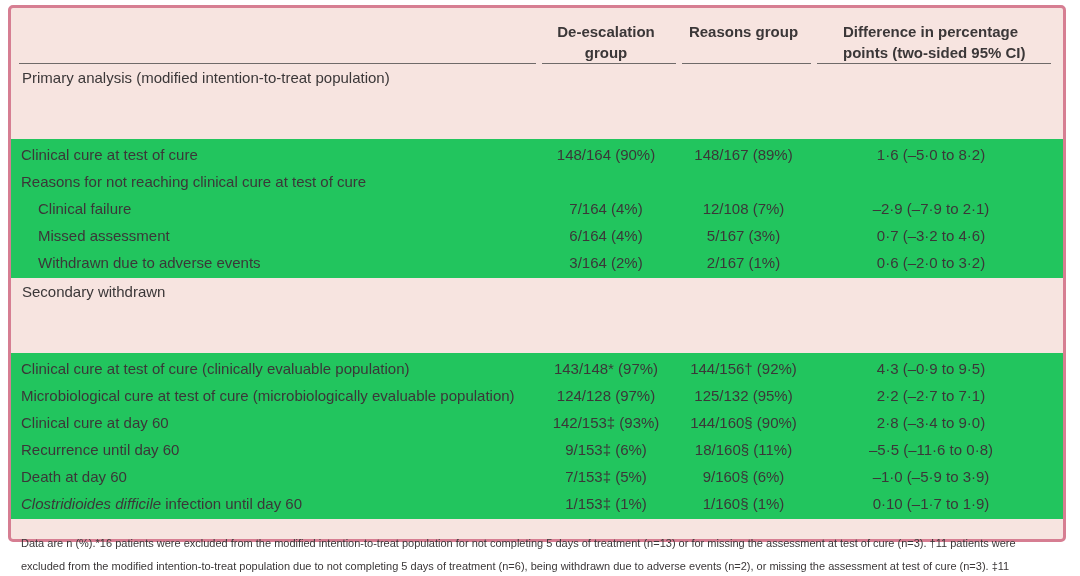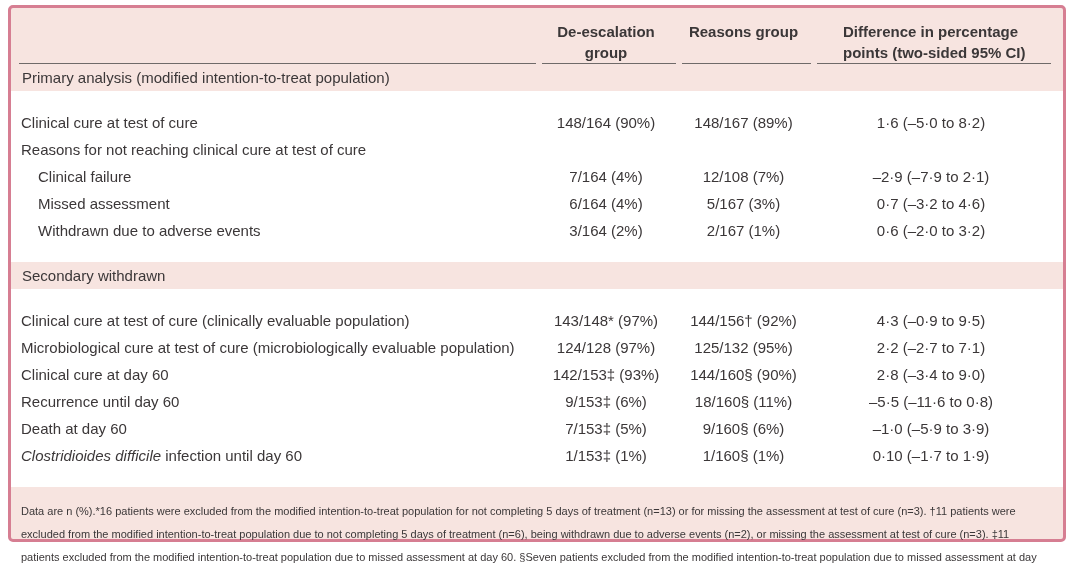--- a/index.html
+++ b/index.html
@@ -49,22 +49,23 @@
   .seg.s2 { width: 234px; margin-left: 6px; flex: none; }
   .section-band {
     font-weight: normal;
     font-size: 15px;
     padding-left: 11px;
     height: 27px;
     display: flex;
     align-items: center;
   }
   .white-block {
-    background: #ffffff;
-    padding: 18px 0;
+    background: #22c55e;
+    padding: 2px 0;
+    margin-top: 48px;
   }
   .trow {
     display: flex;
     align-items: center;
     height: 27px;
     padding: 0 12px 0 10px;
   }
   .trow .label.indent { padding-left: 17px; box-sizing: border-box; }
   .footnote {
     font-size: 11px;

